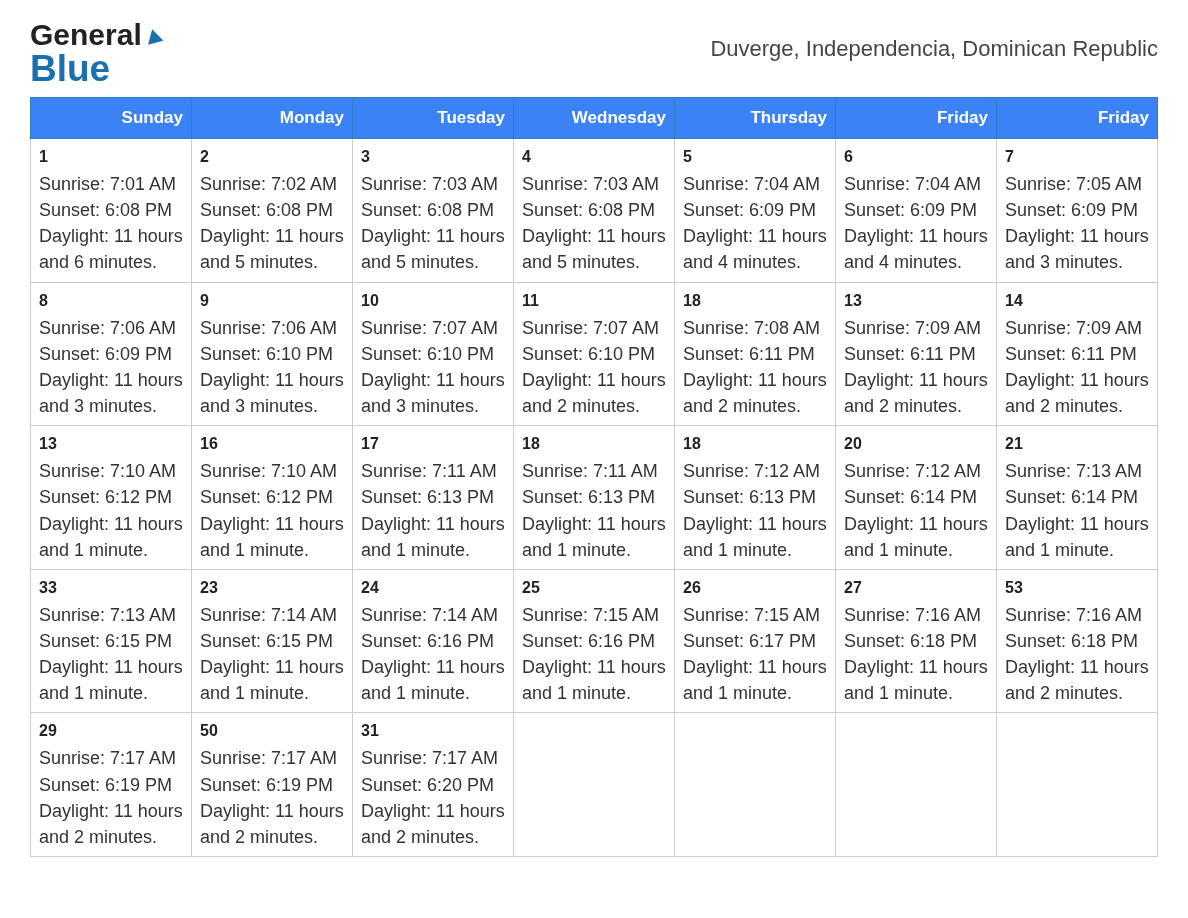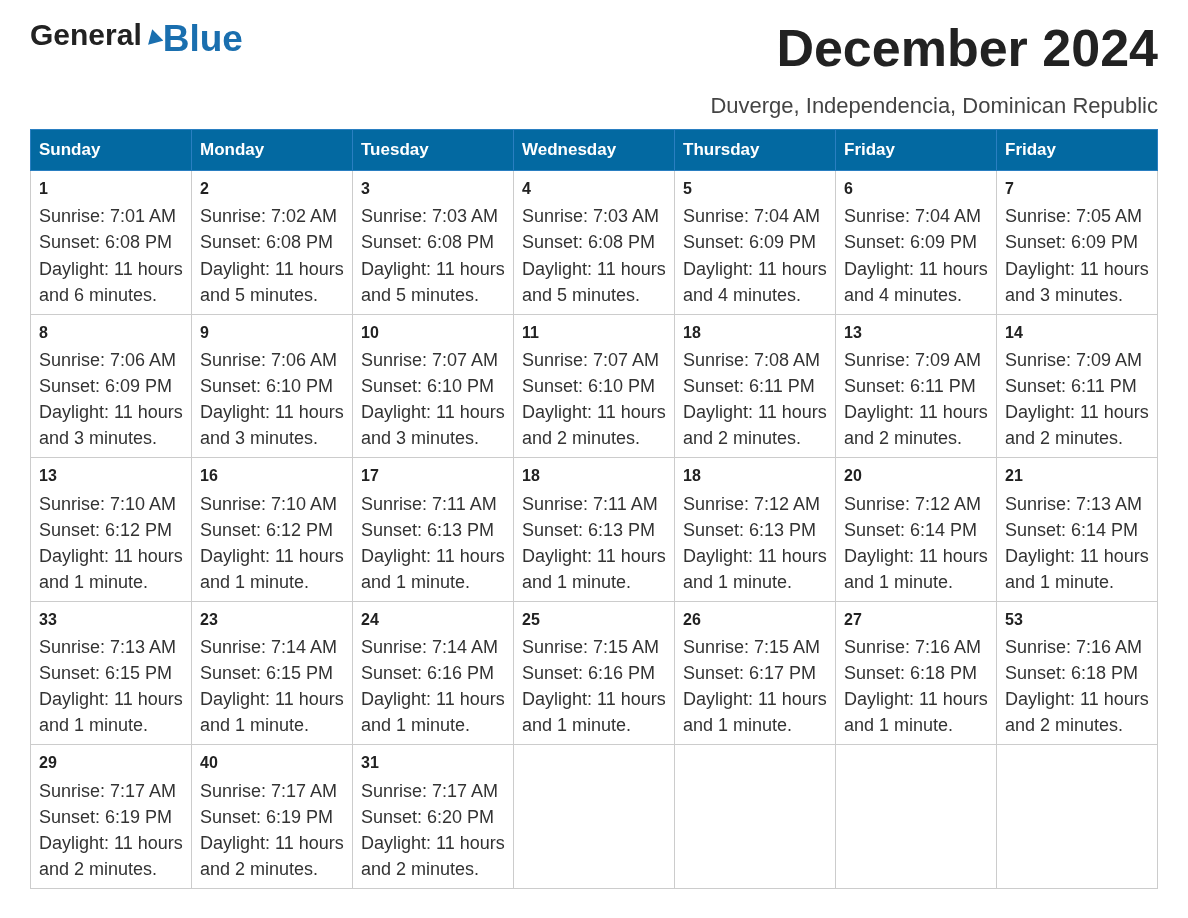--- a/index.html
+++ b/index.html
@@ -12,21 +12,21 @@
       padding: 20px 30px;
     }
     .header-area {
       display: flex;
       justify-content: space-between;
       align-items: flex-start;
       margin-bottom: 10px;
     }
     .logo {
       display: flex;
-      flex-direction: row;
+      flex-direction: column;
       align-items: flex-start;
     }
     .title-area {
       text-align: right;
     }
     .month-title {
       font-size: 52px;
       font-weight: bold;
       color: #222;
       line-height: 1.1;
@@ -35,26 +35,26 @@
       font-size: 22px;
       color: #444;
       margin-top: 16px;
     }
     .calendar-table {
       width: 100%;
       border-collapse: collapse;
       margin-top: 8px;
     }
     .calendar-table th {
-      background-color: #0369a1;
+      background-color: #3b82f6;
       color: #fff;
       font-size: 17px;
       font-weight: bold;
       padding: 10px 8px;
-      text-align: left;
+      text-align: right;
       border: 1px solid #2a7fc1;
       margin-left: 12px;
     }
     .calendar-table td {
       border: 1px solid #ccc;
       vertical-align: top;
       padding: 6px 8px;
       width: 14.28%;
       min-height: 110px;
       font-size: 13.5px;
@@ -96,21 +96,20 @@
         <svg width="18" height="18" viewBox="0 0 18 18">
           <polygon points="9,2 17,16 1,16" fill="#1a6faf" transform="rotate(-15,9,9)"></polygon>
         </svg>
       </span>
     </div>
     <div class="logo-line2">
       <span style="font-size:37px;font-weight:bold;color:#1a6faf;">Blue</span>
     </div>
   </div>
   <div class="title-area">
-    <div class="month-title">December 2024</div>
     <div class="location-title">Duverge, Independencia, Dominican Republic</div>
   </div>
 </div>
 
 <table class="calendar-table">
   <thead>
     <tr>
     <th>Sunday</th>
         <th>Monday</th>
         <th>Tuesday</th>
@@ -240,21 +239,21 @@
           <span class="day-number">53</span>
           <span class="day-info">Sunrise: 7:16 AM<br>Sunset: 6:18 PM<br>Daylight: 11 hours and 2 minutes.</span>
         </td>
       </tr>
       <tr>
         <td>
           <span class="day-number">29</span>
           <span class="day-info">Sunrise: 7:17 AM<br>Sunset: 6:19 PM<br>Daylight: 11 hours and 2 minutes.</span>
         </td>
         <td>
-          <span class="day-number">40</span>
+          <span class="day-number">50</span>
           <span class="day-info">Sunrise: 7:17 AM<br>Sunset: 6:19 PM<br>Daylight: 11 hours and 2 minutes.</span>
         </td>
         <td>
           <span class="day-number">31</span>
           <span class="day-info">Sunrise: 7:17 AM<br>Sunset: 6:20 PM<br>Daylight: 11 hours and 2 minutes.</span>
         </td>
         <td class="empty-cell"></td>
         <td class="empty-cell"></td>
         <td class="empty-cell"></td>
         <td class="empty-cell"></td>

